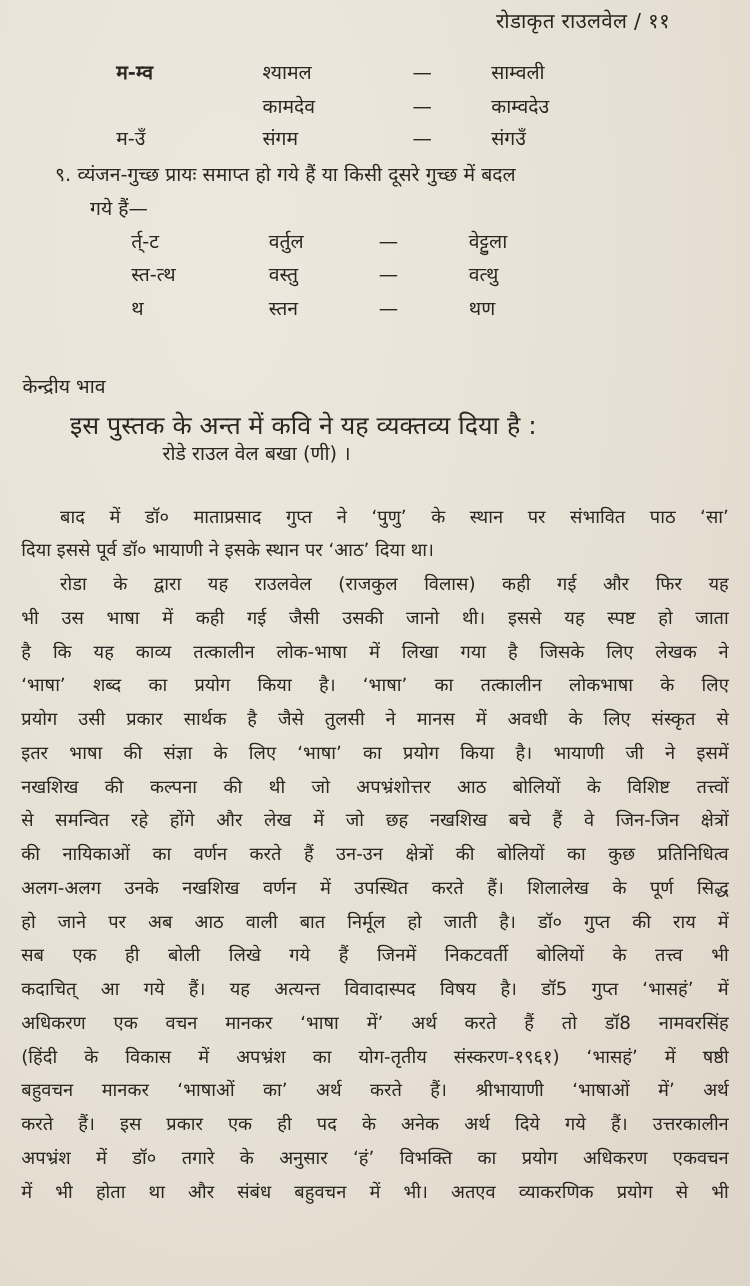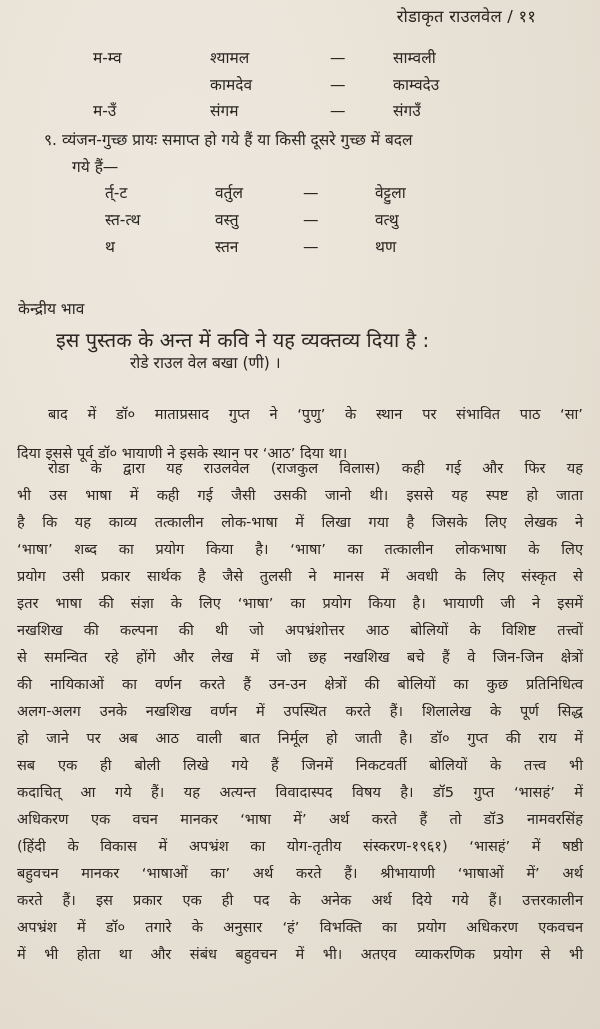--- a/index.html
+++ b/index.html
@@ -14,31 +14,31 @@
   .page { position: absolute; left: 0; top: 0; width: 548px; height: 1029px; }
   .running-head {
     position: absolute; right: 12px; top: 4px;
     font-size: 16.5px; letter-spacing: 0.2px; color: #2a2520;
   }
   .row { position: absolute; font-size: 15.5px; line-height: 20px; white-space: nowrap; }
   .c1 { left: 93px; }
   .c2 { left: 210px; text-align: right; }
   .c3 { left: 330px; }
   .c4 { left: 393px; }
-  .bold { font-weight: normal; }
+  .bold { font-weight: bold; }
   .item-line { position: absolute; left: 44px; font-size: 15.5px; white-space: nowrap; }
   .heading { position: absolute; left: 18px; top: 297px; font-size: 15.5px; font-weight: normal; }
   .verse { position: absolute; font-size: 15.5px; white-space: nowrap; }
   .para-line {
     position: absolute; left: 17px; width: 566px;
     font-size: 14.6px; line-height: 20px; white-space: nowrap;
     text-align: justify; text-align-last: justify;
   }
   .para-line.indent { left: 48px; width: 535px; }
-  .para-line.short { width: auto; text-align-last: left; margin-top: 12px; }
+  .para-line.short { width: auto; text-align-last: left; }
 </style>
 </head>
 <body>
 
 <div class="page">
 
   <div class="running-head">रोडाकृत राउलवेल / ११</div>
 
   <div>
     <div class="row c1 bold" style="top:48px">म-म्व</div>
@@ -98,21 +98,21 @@
     <div class="para-line" style="top:539px">‘भाषा’ शब्द का प्रयोग किया है। ‘भाषा’ का तत्कालीन लोकभाषा के लिए</div>
     <div class="para-line" style="top:566px">प्रयोग उसी प्रकार सार्थक है जैसे तुलसी ने मानस में अवधी के लिए संस्कृत से</div>
     <div class="para-line" style="top:593px">इतर भाषा की संज्ञा के लिए ‘भाषा’ का प्रयोग किया है। भायाणी जी ने इसमें</div>
     <div class="para-line" style="top:620px">नखशिख की कल्पना की थी जो अपभ्रंशोत्तर आठ बोलियों के विशिष्ट तत्त्वों</div>
     <div class="para-line" style="top:647px">से समन्वित रहे होंगे और लेख में जो छह नखशिख बचे हैं वे जिन-जिन क्षेत्रों</div>
     <div class="para-line" style="top:674px">की नायिकाओं का वर्णन करते हैं उन-उन क्षेत्रों की बोलियों का कुछ प्रतिनिधित्व</div>
     <div class="para-line" style="top:701px">अलग-अलग उनके नखशिख वर्णन में उपस्थित करते हैं। शिलालेख के पूर्ण सिद्ध</div>
     <div class="para-line" style="top:728px">हो जाने पर अब आठ वाली बात निर्मूल हो जाती है। डॉ० गुप्त की राय में</div>
     <div class="para-line" style="top:755px">सब एक ही बोली लिखे गये हैं जिनमें निकटवर्ती बोलियों के तत्त्व भी</div>
     <div class="para-line" style="top:782px">कदाचित् आ गये हैं। यह अत्यन्त विवादास्पद विषय है। डॉ5 गुप्त ‘भासहं’ में</div>
-    <div class="para-line" style="top:809px">अधिकरण एक वचन मानकर ‘भाषा में’ अर्थ करते हैं तो डॉ3 नामवरसिंह</div>
+    <div class="para-line" style="top:809px">अधिकरण एक वचन मानकर ‘भाषा में’ अर्थ करते हैं तो डॉ8 नामवरसिंह</div>
     <div class="para-line" style="top:836px">(हिंदी के विकास में अपभ्रंश का योग-तृतीय संस्करण-१९६१) ‘भासहं’ में षष्ठी</div>
     <div class="para-line" style="top:863px">बहुवचन मानकर ‘भाषाओं का’ अर्थ करते हैं। श्रीभायाणी ‘भाषाओं में’ अर्थ</div>
     <div class="para-line" style="top:890px">करते हैं। इस प्रकार एक ही पद के अनेक अर्थ दिये गये हैं। उत्तरकालीन</div>
     <div class="para-line" style="top:917px">अपभ्रंश में डॉ० तगारे के अनुसार ‘हं’ विभक्ति का प्रयोग अधिकरण एकवचन</div>
     <div class="para-line" style="top:944px">में भी होता था और संबंध बहुवचन में भी। अतएव व्याकरणिक प्रयोग से भी</div>
   </div>
 
 </div>
 
 </body></html>

